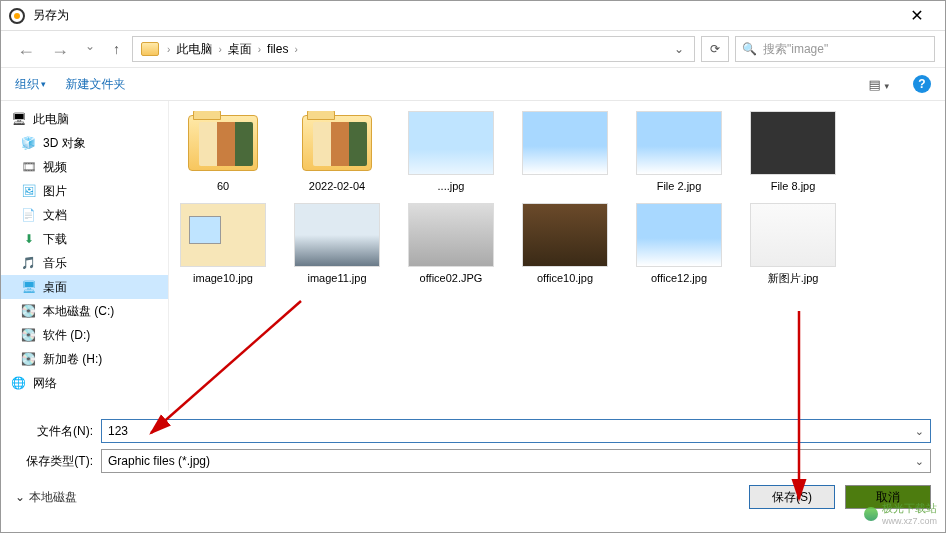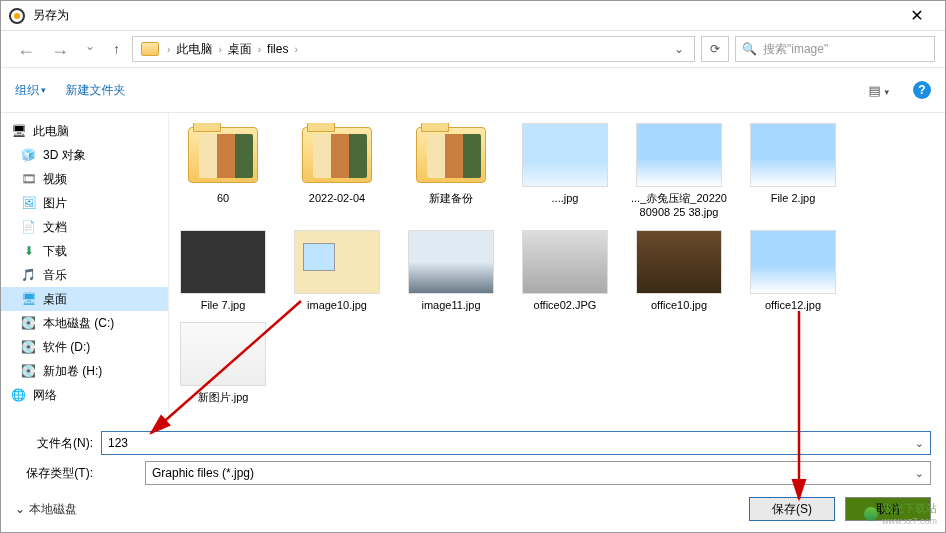--- a/index.html
+++ b/index.html
@@ -13,42 +13,42 @@
 .nav-arrows { display: flex; gap: 4px; color: #888; }
 .nav-arrows span { font-size: 18px; padding: 2px 6px; }
 .up-arrow { font-size: 14px; color: #555; padding: 4px 6px; }
 .breadcrumb { flex: 1; border: 1px solid #ccc; height: 26px; display: flex; align-items: center; padding: 0 4px; background: #fff; }
 .breadcrumb .folder-ico { width: 18px; height: 14px; background: linear-gradient(#ffe9a8,#f7c65e); border: 1px solid #d9a53a; border-radius: 2px; margin: 0 4px; }
 .breadcrumb .sep { color: #888; margin: 0 4px; font-size: 10px; }
 .breadcrumb .crumb { padding: 2px 2px; }
 .breadcrumb .dropdown-end { margin-left: auto; color: #666; padding: 0 6px; }
 .refresh-btn { width: 28px; height: 26px; border: 1px solid #ccc; display: flex; align-items: center; justify-content: center; color: #555; }
 .searchbox { width: 200px; height: 26px; border: 1px solid #ccc; display: flex; align-items: center; padding: 0 6px; color: #888; gap: 6px; }
-.toolbar { height: 46px; display: flex; align-items: center; padding: 16px 14px; gap: 20px; border-top: 1px solid #e8e8e8; border-bottom: 1px solid #e8e8e8; }
+.toolbar { height: 34px; display: flex; align-items: center; padding: 16px 14px; gap: 20px; border-top: 1px solid #e8e8e8; border-bottom: 1px solid #e8e8e8; }
 .toolbar .tb-item { color: #1a6fb8; font-size: 12px; display: flex; align-items: center; gap: 2px; }
 .toolbar .spacer { flex: 1; }
 .toolbar .view-btn { color: #555; font-size: 13px; padding: 2px 4px; }
 .toolbar .help { width: 18px; height: 18px; border-radius: 50%; background: #1a8fe3; color: #fff; display: flex; align-items: center; justify-content: center; font-size: 12px; font-weight: bold; }
 .mainrow { display: flex; height: 310px; }
 .sidebar { width: 168px; overflow-y: auto; padding: 6px 0; border-right: 1px solid #eee; }
 .side-item { display: flex; align-items: center; height: 24px; padding-left: 20px; gap: 6px; cursor: pointer; }
 .side-item.root { padding-left: 10px; }
 .side-item.selected { background: #cce8ff; }
 .side-item .side-ico { width: 16px; height: 14px; display: flex; align-items: center; justify-content: center; font-size: 12px; }
 .filepane { flex: 1; padding: 10px 6px; overflow-y: auto; display: flex; flex-wrap: wrap; align-content: flex-start; gap: 10px 18px; }
 .file-item { width: 96px; display: flex; flex-direction: column; align-items: center; text-align: center; font-size: 11px; cursor: pointer; }
 .file-item .thumb { width: 86px; height: 64px; margin-bottom: 4px; border: 1px solid #ddd; display: flex; align-items: center; justify-content: center; overflow: hidden; }
 .file-item .fname { line-height: 1.3; word-break: break-all; max-height: 48px; overflow: hidden; }
 .folder-thumb { width: 70px; height: 56px; background: linear-gradient(#ffe9a8,#f7c65e); border: 1px solid #d9a53a; border-radius: 4px; position: relative; }
 .folder-thumb::before { content: ""; position: absolute; top: -6px; left: 4px; width: 26px; height: 8px; background: #f7d98a; border: 1px solid #d9a53a; border-radius: 2px 2px 0 0; }
 .bottom-form { padding: 8px 14px 4px; display: flex; flex-direction: column; gap: 6px; }
 .form-row { display: flex; align-items: center; gap: 8px; }
 .form-row label { width: 78px; text-align: right; font-size: 12px; }
 .form-row .combo { flex: 1; height: 24px; border: 1px solid #3a7ab8; padding: 8px 6px; display: flex; align-items: center; justify-content: space-between; background: #fff; }
-.form-row .combo.plain { border: 1px solid #999; margin-left: 44px; }
+.form-row .combo.plain { border: 1px solid #999; }
 .form-row .combo .chev { color: #555; font-size: 11px; }
 .footer { display: flex; align-items: center; padding: 8px 14px; gap: 10px; }
 .footer .hide-folders { display: flex; align-items: center; gap: 4px; color: #333; }
 .footer .spacer { flex: 1; }
 .footer button { width: 86px; height: 24px; border: 1px solid #888; background: #4d7c0f; font-size: 12px; cursor: pointer; }
 .footer button.primary { border: 1px solid #2b6fb0; background: #e9e9e9; }
 
 .arrow { position: absolute; pointer-events: none; }
 
 .sky { background: linear-gradient(#bfe4ff 60%, #eaf6ff); }
@@ -176,42 +176,33 @@
       </div>
       <div class="file-item">
         <div class="thumb" style="border: none;">
           <div class="folder-thumb" style="position: relative;">
             <div class="collage" style="position: absolute; inset: 6px 4px 4px 10px; border-radius: 2px;"></div>
           </div>
         </div>
         <div class="fname">2022-02-04</div>
       </div>
       <div class="file-item">
-        <div class="thumb" style="border: none;">
-          <div class="folder-thumb" style="position: relative;">
-            <div class="collage" style="position: absolute; inset: 6px 4px 4px 10px; border-radius: 2px;"></div>
-          </div>
-        </div>
-        <div class="fname">新建备份</div>
-      </div>
-      <div class="file-item">
         <div class="thumb sky"></div>
         <div class="fname">....jpg</div>
       </div>
       <div class="file-item">
         <div class="thumb sky2"></div>
-        <div class="fname">..._赤兔压缩_2022080908 25 38.jpg</div>
       </div>
       <div class="file-item">
         <div class="thumb sky2"></div>
         <div class="fname">File 2.jpg</div>
       </div>
       <div class="file-item">
         <div class="thumb dark"></div>
-        <div class="fname">File 7.jpg</div>
+        <div class="fname">File 8.jpg</div>
       </div>
       <div class="file-item">
         <div class="thumb frame"></div>
         <div class="fname">image10.jpg</div>
       </div>
       <div class="file-item">
         <div class="thumb seascape"></div>
         <div class="fname">image11.jpg</div>
       </div>
       <div class="file-item">

